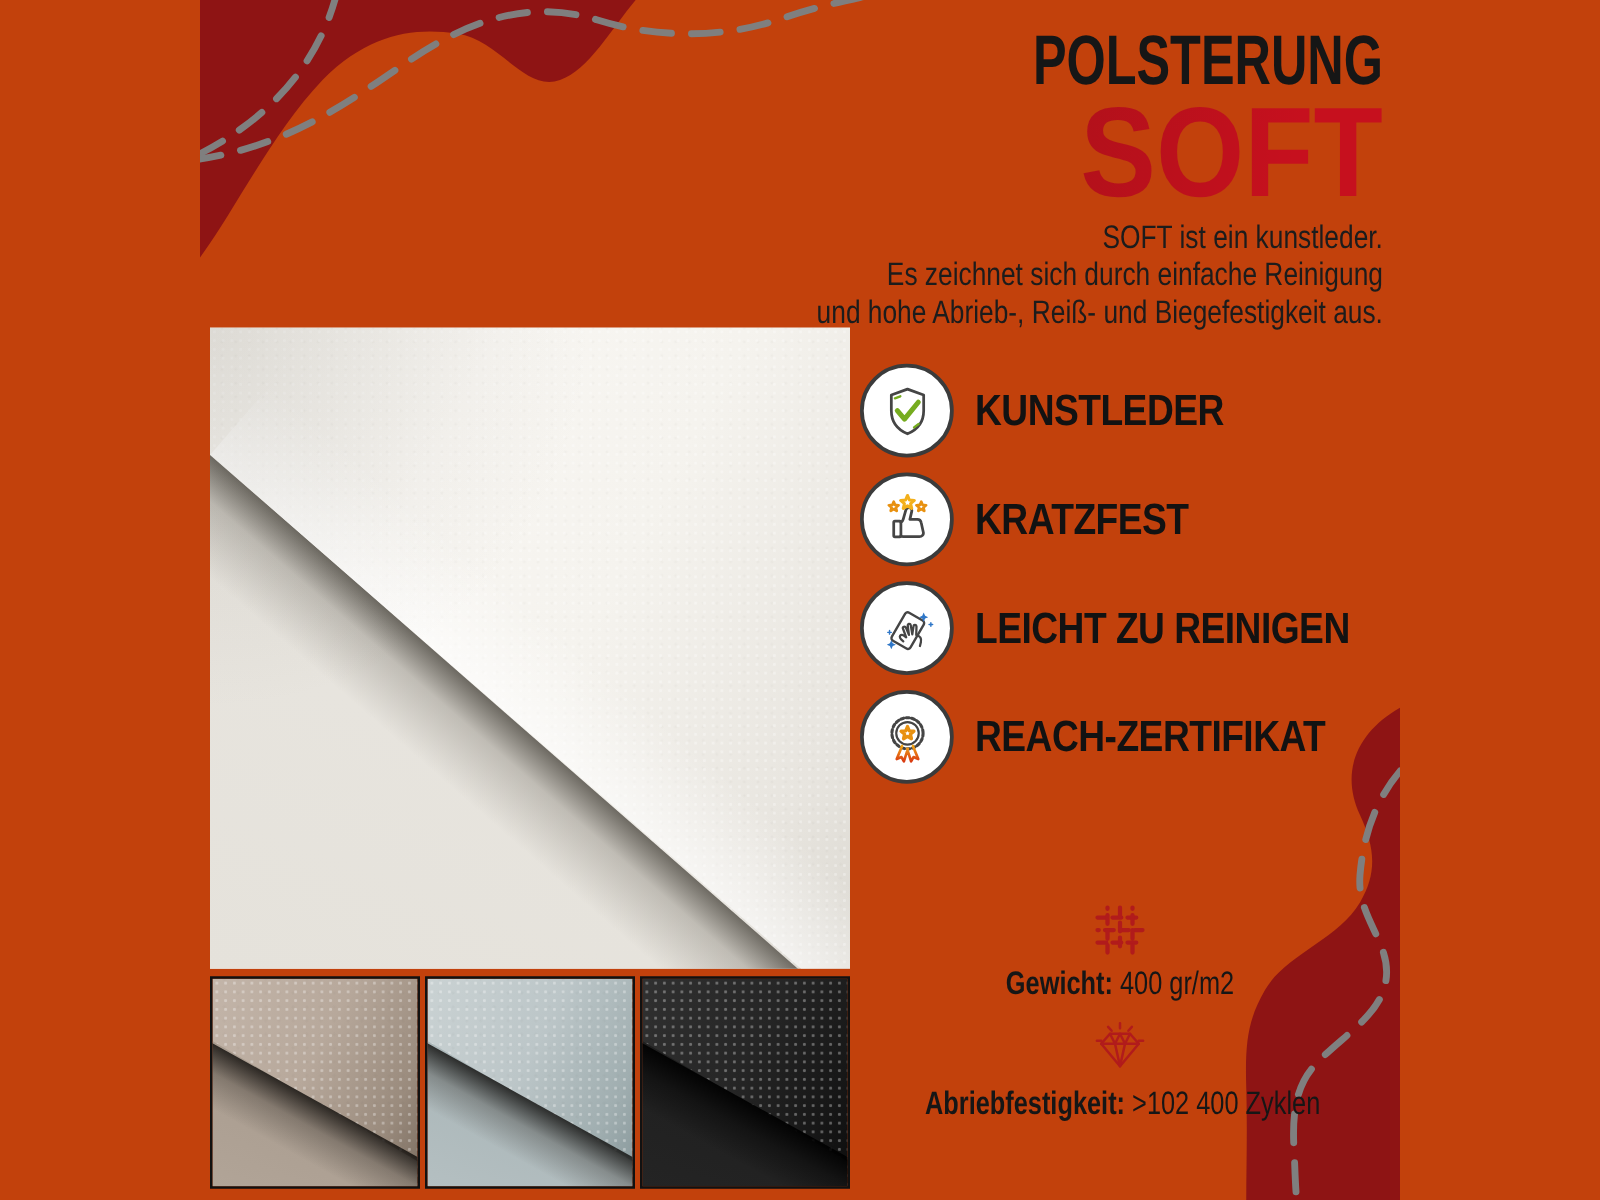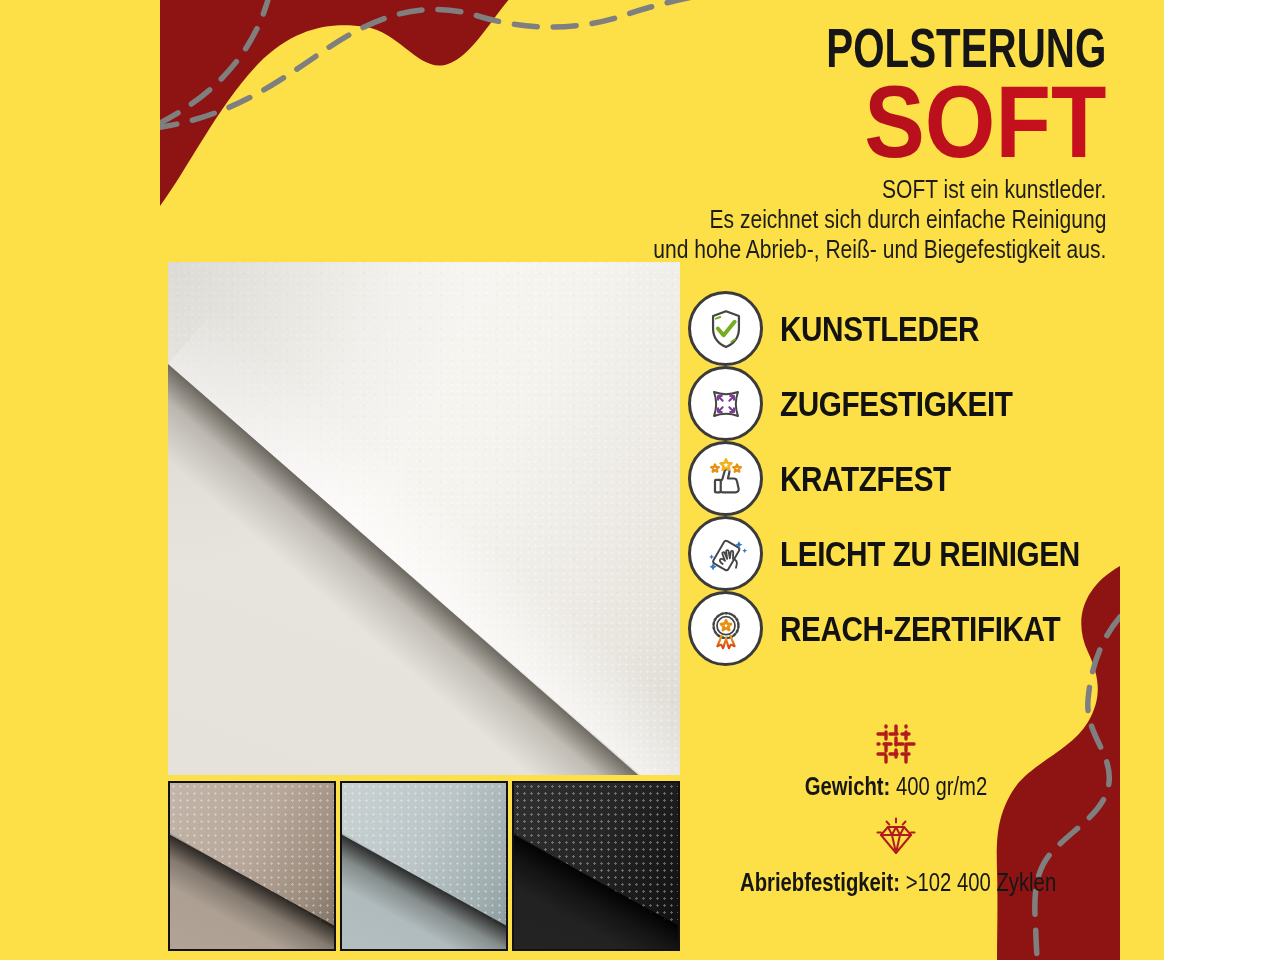--- a/index.html
+++ b/index.html
@@ -1,16 +1,16 @@
 <!DOCTYPE html>
 <html style="--accent-red: #8e1414; --soft-red-dark: #9c1117; --soft-red-bright: #c6101e; --spec-red: #b11b1b; --dash-gray: #7f7f7f; --icon-outline: #454545; --check-green: #76ac1f; --arrow-purple: #7d3c98; --star-orange: #e89110; --star-gold: #f3b01b; --ribbon-red: #d93a12; --sparkle-blue: #2f77c8; --text-black: #161616;"><head>
 <meta charset="utf-8">
 <style>
   html,body{margin:0;padding:0;background:#fff;}
-  .canvas{position:relative;width:1164px;height:960px;background:#fde047;overflow:hidden;
+  .canvas{position:relative;width:1280px;height:960px;background:#c2410c;overflow:hidden;
           font-family:"Liberation Sans", sans-serif;}
   .content{position:absolute;left:160px;top:0;width:960px;height:960px;}
 
   
   .blob-svg{position:absolute;pointer-events:none;}
   .blob-tl{left:0;top:0;}
   .blob-br{left:640px;top:530px;}
   .dash{fill:none;stroke:var(--dash-gray,#7f7f7f);stroke-width:5.5;stroke-dasharray:23 16;stroke-linecap:round;}
 
   
@@ -52,21 +52,21 @@
       background:linear-gradient(to bottom,rgba(8,6,4,.78) 0%,rgba(40,35,30,.3) 45%,rgba(0,0,0,0) 100%);}
   .swatch-beige{background:linear-gradient(118deg,#c3b5a9 0%,#b7a89b 45%,#9a8b7d 80%,#7b6d60 100%);}
   .swatch-beige .flat{background:linear-gradient(200deg,#8d7f72 0%,#a99c8f 50%,#b1a497 100%);}
   .swatch-grey{background:linear-gradient(118deg,#cad2d3 0%,#bcc6c8 45%,#a0aeb0 80%,#87979a 100%);}
   .swatch-grey .flat{background:linear-gradient(200deg,#93a1a4 0%,#aab6b8 50%,#b4bfc1 100%);}
   .swatch-black{background:linear-gradient(118deg,#303030 0%,#262626 45%,#171717 80%,#0d0d0d 100%);}
   .swatch-black .flat{background:linear-gradient(200deg,#161616 0%,#1f1f1f 50%,#242424 100%);}
   .swatch-black .shadow{background:linear-gradient(to bottom,rgba(0,0,0,.92) 0%,rgba(0,0,0,.4) 45%,rgba(0,0,0,0) 100%);}
 
   
-  .features{position:absolute;left:528px;top:291px;display:flex;flex-direction:column;list-style:none;margin:0;padding:0;}
+  .features{position:absolute;left:528px;top:291px;display:flex;flex-direction:column;gap:12px;list-style:none;margin:0;padding:0;}
   .feature{display:flex;align-items:center;gap:17px;height:75px;}
   .badge{width:75px;height:75px;border:3px solid #3b3b3b;border-radius:50%;background:#fff;
          display:flex;align-items:center;justify-content:center;box-sizing:border-box;flex:0 0 auto;}
   .feature-label{font-size:35px;font-weight:900;color:#121212;letter-spacing:-.5px;white-space:nowrap;
                  transform:scaleX(.85);transform-origin:0 50%;}
 
   
   .specs{position:absolute;left:536px;top:722px;width:400px;text-align:center;color:#161616;}
   .spec-icon{display:block;margin:0 auto;}
   .spec-line{margin:5px 0 0;font-size:26px;white-space:nowrap;transform:scaleX(.78);transform-origin:50% 50%;}
@@ -135,34 +135,20 @@
         <span class="badge">
           <svg width="46" height="46" viewBox="0 0 48 48">
             <path class="icon-stroke" stroke-width="2.3" d="M24 5.5 L37.5 10.5 V23.5 C37.5 33.5 31.5 39.6 24 42.8 C16.5 39.6 10.5 33.5 10.5 23.5 V10.5 Z"></path>
             <path fill="none" stroke-linecap="round" stroke-width="2" style="stroke:var(--check-green,#76ac1f)" d="M13.5 13.2 L18 11.5 M29.5 37.5 L33.3 34.6"></path>
             <path fill="none" stroke-linecap="round" stroke-linejoin="round" stroke-width="4.2" style="stroke:var(--check-green,#76ac1f)" d="M15.5 23.5 L21.5 30.5 L33 16.5"></path>
           </svg>
         </span>
         <span class="feature-label">KUNSTLEDER</span>
       </li>
 
-      <li class="feature">
-        <span class="badge">
-          <svg width="46" height="46" viewBox="0 0 48 48">
-            <path class="icon-stroke" stroke-width="2.1" d="M11.5 11.5 C19 14.2 29 14.2 36.5 11.5 C33.8 19 33.8 29 36.5 36.5 C29 33.8 19 33.8 11.5 36.5 C14.2 29 14.2 19 11.5 11.5 Z"></path>
-            <g fill="none" stroke-linecap="round" stroke-linejoin="round" stroke-width="2.2" style="stroke:var(--arrow-purple,#7d3c98)">
-              <path d="M20.5 20.5 L16 16 M15.7 19.6 V15.7 H19.6"></path>
-              <path d="M27.5 20.5 L32 16 M28.4 15.7 H32.3 V19.6"></path>
-              <path d="M20.5 27.5 L16 32 M15.7 28.4 V32.3 H19.6"></path>
-              <path d="M27.5 27.5 L32 32 M28.4 32.3 H32.3 V28.4"></path>
-            </g>
-          </svg>
-        </span>
-        <span class="feature-label">ZUGFESTIGKEIT</span>
-      </li>
 
       <li class="feature">
         <span class="badge">
           <svg width="46" height="46" viewBox="0 0 48 48">
             <rect class="icon-stroke" stroke-width="2.3" x="12.5" y="25" width="6" height="13" rx="1"></rect>
             <path class="icon-stroke" stroke-width="2.3" d="M18.5 26 c1-.7 1.6-1.5 1.9-2.6 l2.2-7.7 c.4-1.4 1.2-2.1 2.5-2.1 c1.7 0 2.9 1.4 2.4 3.4 L26 23.5 h6.2 c1.7 0 2.9 1 3.2 2.6 l1.8 8.1 c.45 2-1.1 3.7-3.3 3.7 H20.5 c-.8 0-1.5-.3-2-.8"></path>
             <path transform="translate(24,9.5) scale(6)" fill="none" stroke-width=".42" stroke-linejoin="round" style="stroke:var(--star-gold,#f3b01b)" d="M0,-1 L0.264,-0.364 L0.951,-0.309 L0.428,0.139 L0.588,0.809 L0,0.45 L-0.588,0.809 L-0.428,0.139 L-0.951,-0.309 L-0.264,-0.364 Z"></path>
             <path transform="translate(12.5,13) scale(4.2)" fill="none" stroke-width=".55" stroke-linejoin="round" style="stroke:var(--star-orange,#e89110)" d="M0,-1 L0.264,-0.364 L0.951,-0.309 L0.428,0.139 L0.588,0.809 L0,0.45 L-0.588,0.809 L-0.428,0.139 L-0.951,-0.309 L-0.264,-0.364 Z"></path>
             <path transform="translate(35.5,13) scale(4.2)" fill="none" stroke-width=".55" stroke-linejoin="round" style="stroke:var(--star-orange,#e89110)" d="M0,-1 L0.264,-0.364 L0.951,-0.309 L0.428,0.139 L0.588,0.809 L0,0.45 L-0.588,0.809 L-0.428,0.139 L-0.951,-0.309 L-0.264,-0.364 Z"></path>
           </svg>

